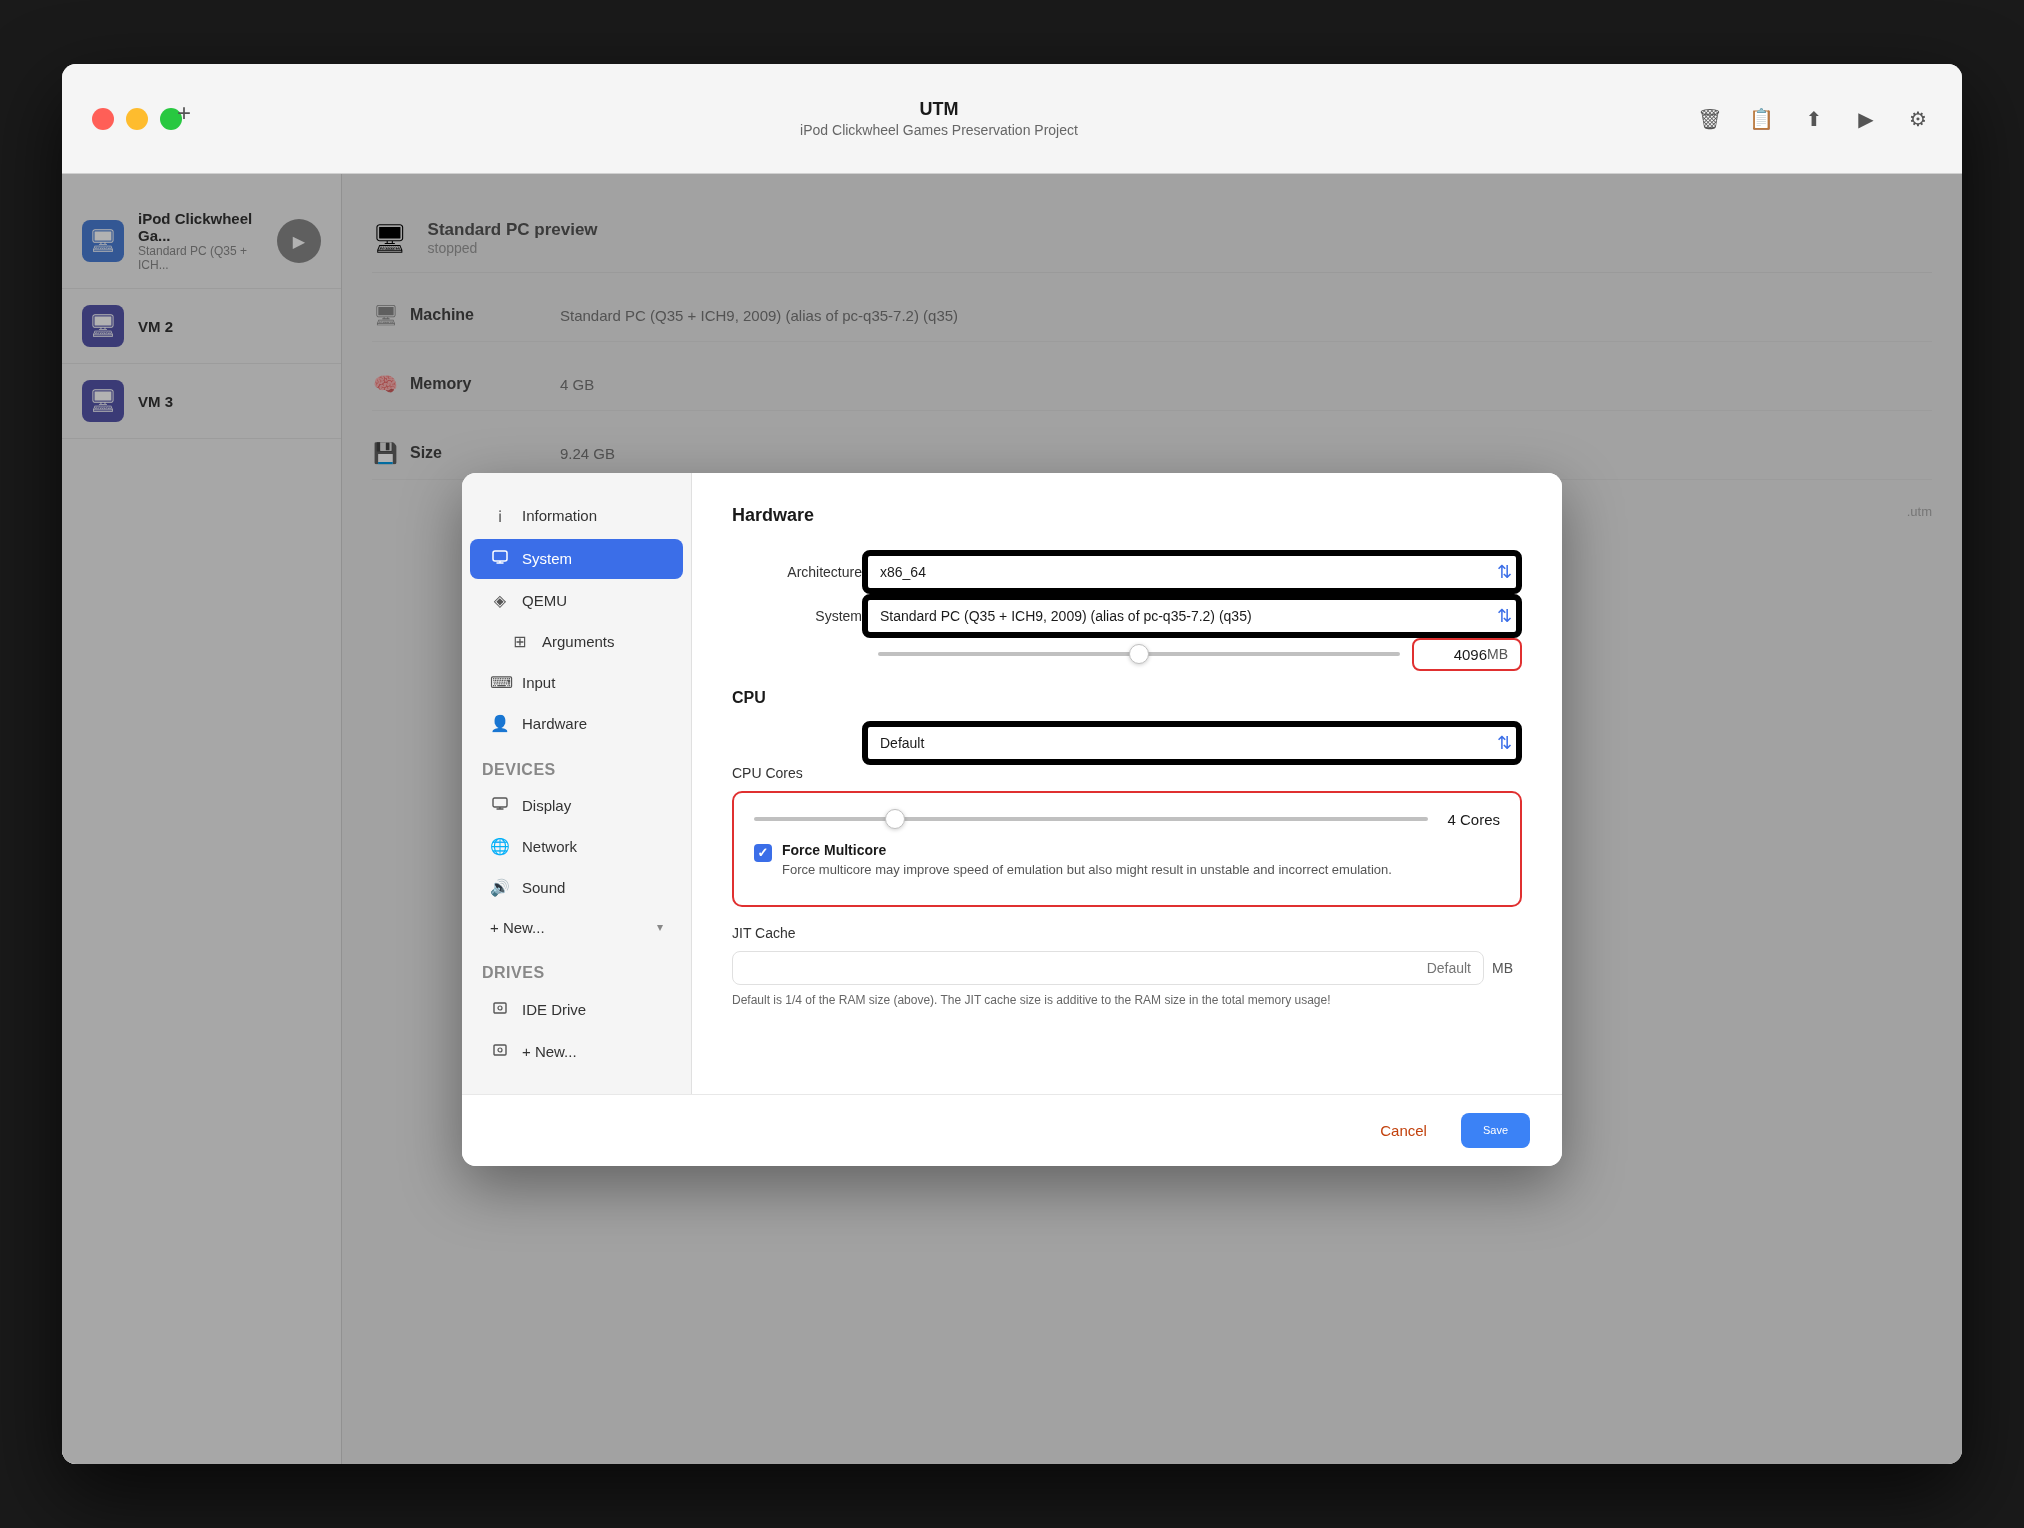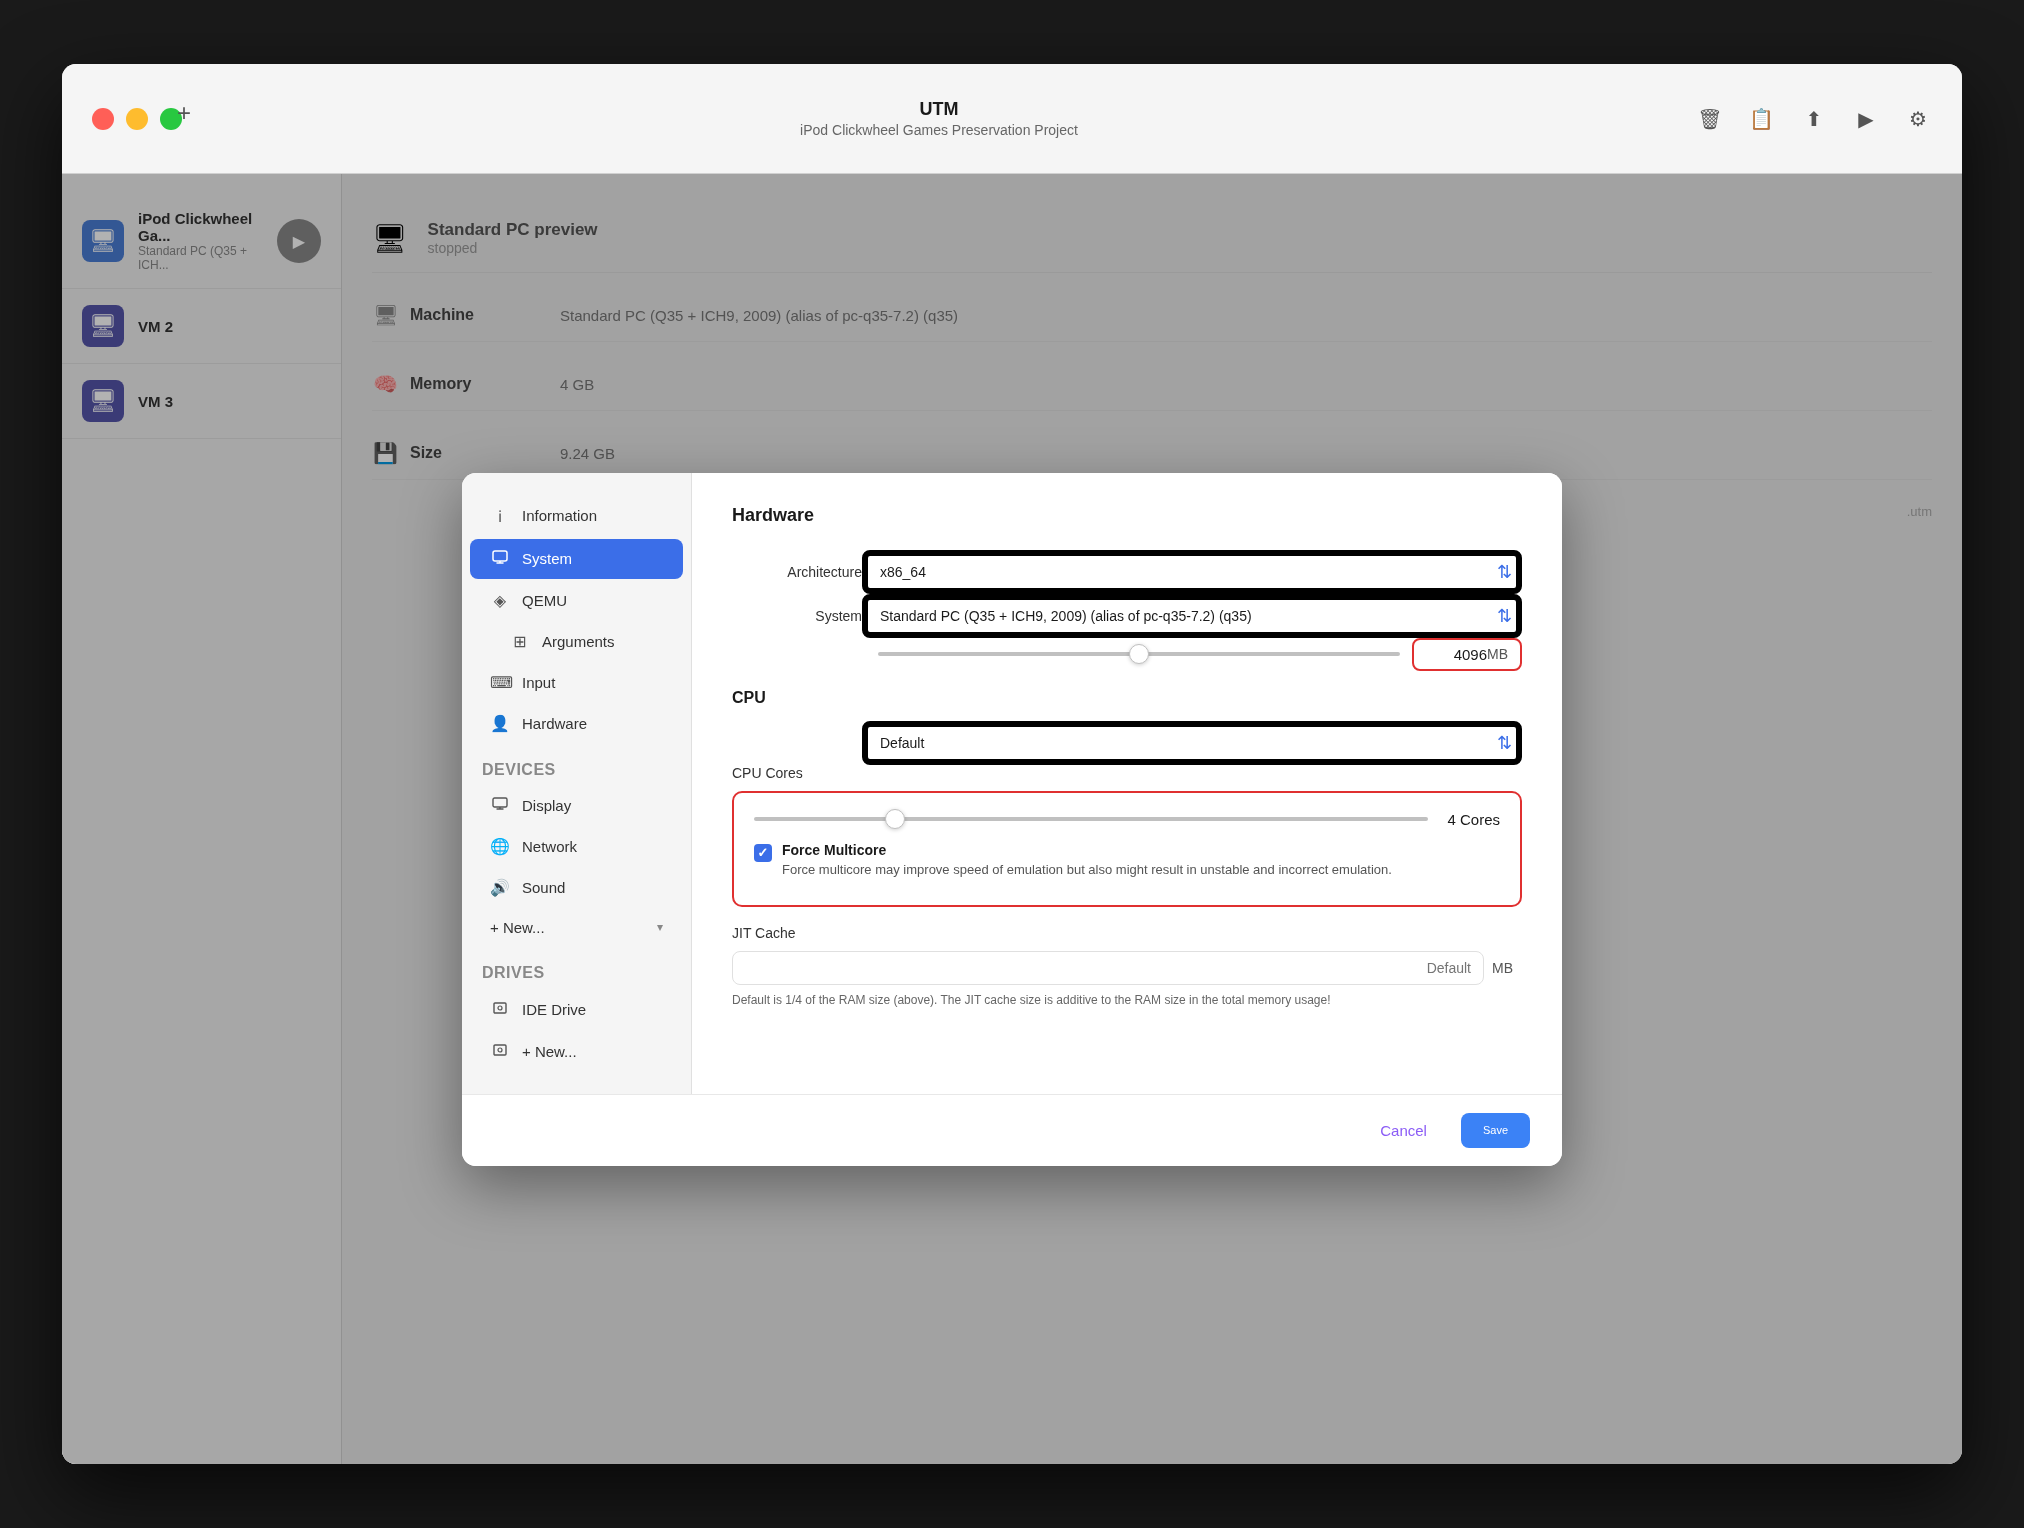--- a/index.html
+++ b/index.html
@@ -479,21 +479,21 @@
       padding: 18px 32px;
       border-top: 1px solid #e8e8e8;
       background: #fff;
     }
 
     .btn-cancel {
       padding: 9px 22px;
       border: none;
       background: transparent;
       font-size: 15px;
-      color: #8b5cf6;
+      color: #c2410c;
       cursor: pointer;
       border-radius: 8px;
     }
 
     .btn-save {
       padding: 9px 22px;
       border: none;
       background: #3b82f6;
       color: white;
       font-size: 11px;

